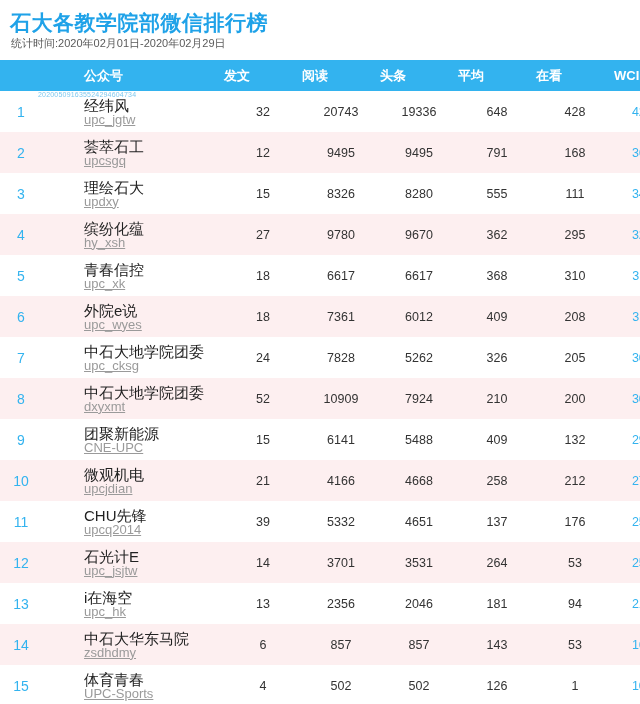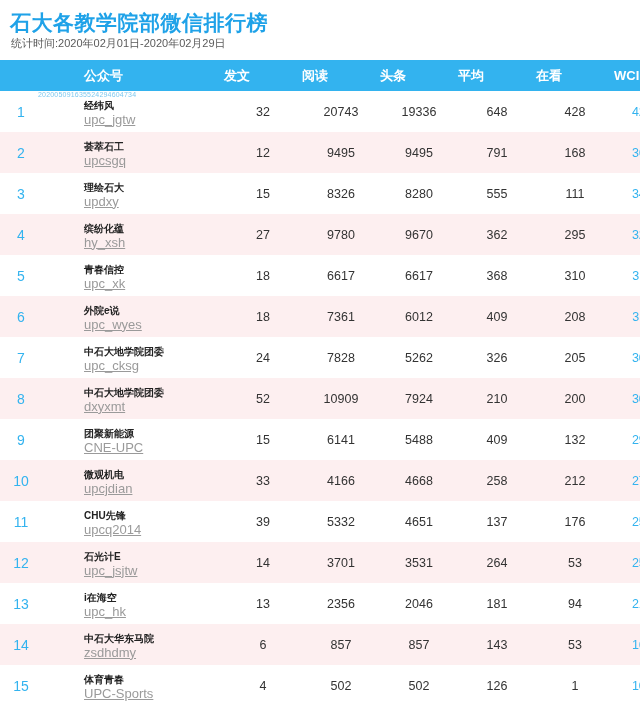--- a/index.html
+++ b/index.html
@@ -74,24 +74,24 @@
   td.rank {
     color: #33b3ef;
     font-size: 14px;
     font-weight: normal;
   }
   td.account {
     text-align: left;
     padding-left: 42px;
   }
   .acc-name {
-    font-size: 10px;
+    font-size: 15px;
     color: #222;
     line-height: 15px;
-    font-weight: bold;
+    font-weight: normal;
   }
   .acc-id {
     font-size: 13px;
     color: #9a9a9a;
     line-height: 12px;
     margin-top: 1px;
     text-decoration: underline;
   }
   td.num {
     color: #333;
@@ -252,21 +252,21 @@
         <td class="num">409</td>
         <td class="num">132</td>
         <td class="wci">294.20</td>
       </tr>
       <tr class="even">
         <td class="rank">10</td>
         <td class="account">
           <div class="acc-name">微观机电</div>
           <div class="acc-id">upcjdian</div>
         </td>
-        <td class="num">33</td>
+        <td class="num">21</td>
         <td class="num">4166</td>
         <td class="num">4668</td>
         <td class="num">258</td>
         <td class="num">212</td>
         <td class="wci">273.81</td>
       </tr>
       <tr class="odd">
         <td class="rank">11</td>
         <td class="account">
           <div class="acc-name">CHU先锋</div>

